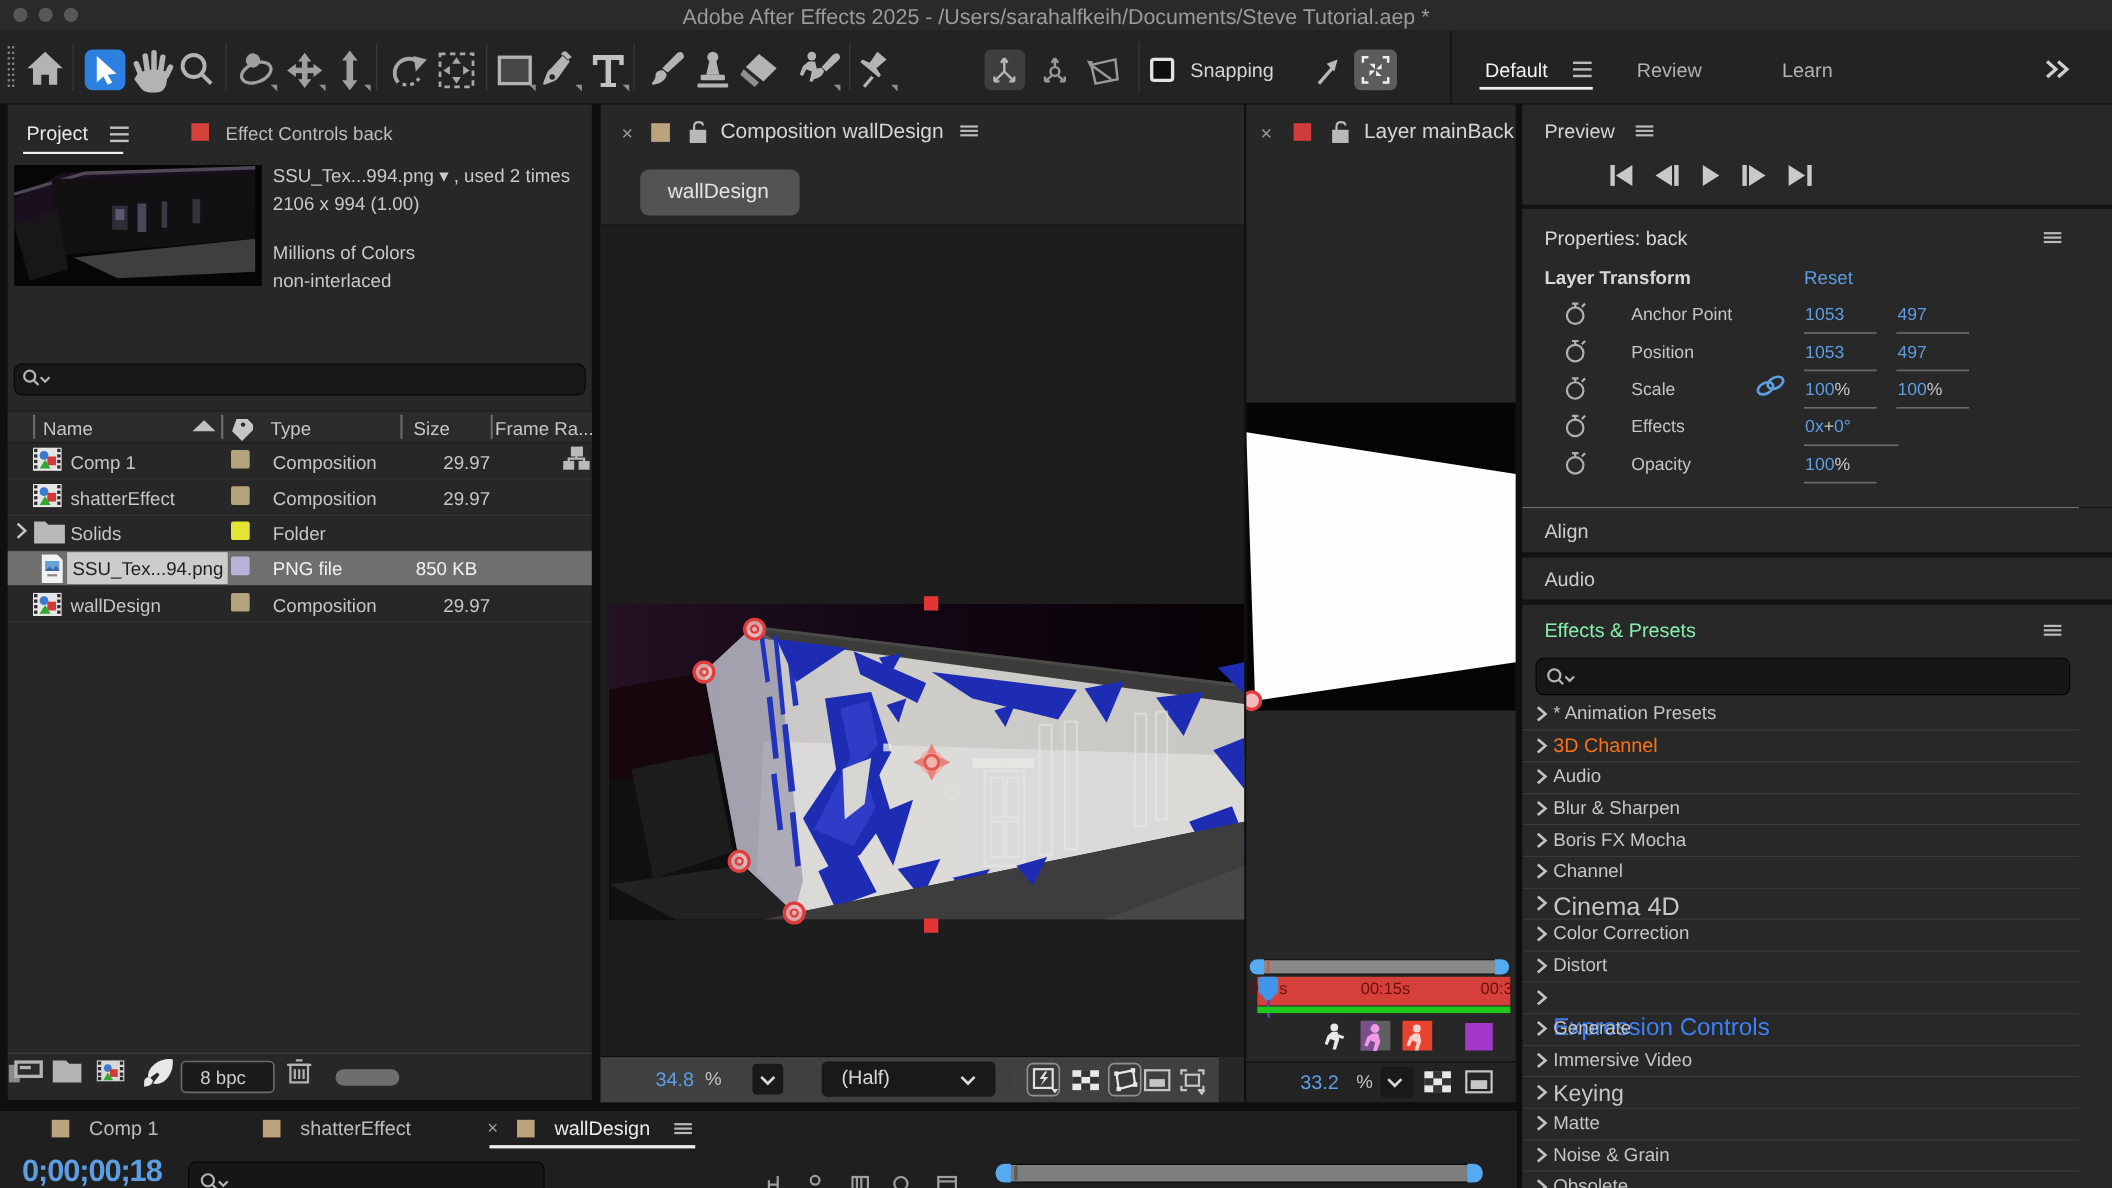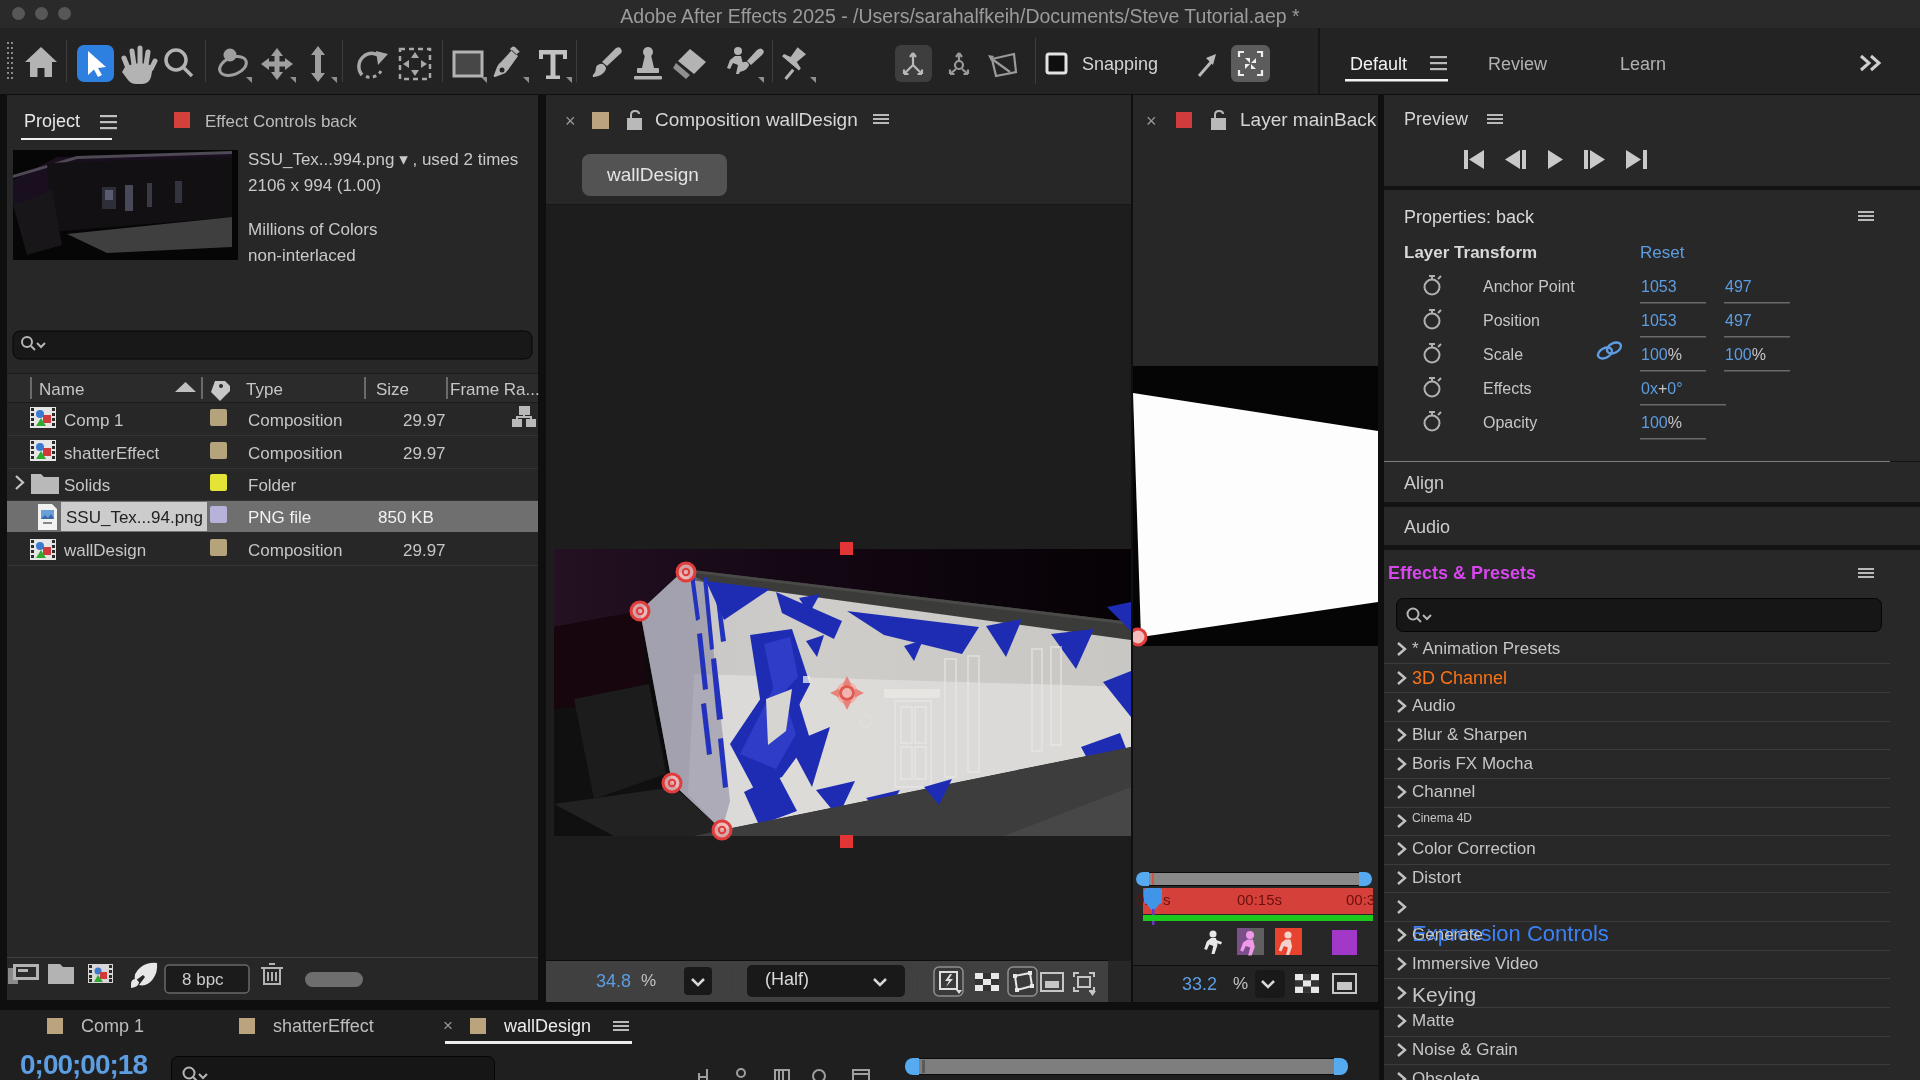--- a/index.html
+++ b/index.html
@@ -651,21 +651,21 @@
 </div>
 <div class="abs" style="left:0;top:366px;width:506px;height:1px;background:#7d7d7d"></div>
 <div class="abs" style="left:0;top:367px;width:536px;height:40px;background:#282828">
  <div class="txt" style="left:20px;top:11px;font-size:18px;color:#cdcdcd">Align</div>
 </div>
 <div class="abs" style="left:0;top:412px;width:536px;height:38px;background:#282828">
  <div class="txt" style="left:20px;top:10px;font-size:18px;color:#cdcdcd">Audio</div>
 </div>
 
 <div class="abs" style="left:0;top:455px;width:536px;height:530px;background:#282828">
- <div class="txt" style="left:4px;top:13px;font-size:18px;font-weight:bold;color:#d946ef">Effects &amp; Presets</div>
+ <div class="txt" style="left:20px;top:13px;font-size:18px;font-weight:normal;color:#86efac">Effects &amp; Presets</div>
  <div class="ham" style="left:474px;top:18px"></div>
  <div class="inp" style="left:12px;top:48px;width:486px;height:34px"></div>
  <svg width="40" height="30" style="left:22px;top:56px">
   <g stroke="#b5b5b5" stroke-width="2" fill="none">
    <circle cx="7" cy="8" r="5.5"></circle>
           <line x1="11" y1="12" x2="15" y2="16"></line>
    <path d="M17 9 l4 4 4 -4"></path>
   </g>
  </svg>
 </div>
@@ -695,21 +695,21 @@
 <div class="txt" style="left:28px;top:659px;font-size:17px;color:#c6c6c6">Boris FX Mocha</div>
 <div class="abs" style="left:0;top:683px;width:506px;height:1px;background:#3c3c3c"></div>
 <svg width="14" height="14" style="left:10px;top:690px">
       <path d="M4 1 l7 6 -7 6" stroke="#c2c2c2" stroke-width="2.4" fill="none"></path>
     </svg>
 <div class="txt" style="left:28px;top:687px;font-size:17px;color:#c6c6c6">Channel</div>
 <div class="abs" style="left:0;top:712px;width:506px;height:1px;background:#3c3c3c"></div>
 <svg width="14" height="14" style="left:10px;top:719px">
       <path d="M4 1 l7 6 -7 6" stroke="#c2c2c2" stroke-width="2.4" fill="none"></path>
     </svg>
-<div class="txt" style="left:28px;top:716px;font-size:12px;color:#c6c6c6">Cinema 4D</div>
+<div class="txt" style="left:28px;top:716px;font-size:23px;color:#c6c6c6">Cinema 4D</div>
 <div class="abs" style="left:0;top:740px;width:506px;height:1px;background:#3c3c3c"></div>
 <svg width="14" height="14" style="left:10px;top:747px">
       <path d="M4 1 l7 6 -7 6" stroke="#c2c2c2" stroke-width="2.4" fill="none"></path>
     </svg>
 <div class="txt" style="left:28px;top:744px;font-size:17px;color:#c6c6c6">Color Correction</div>
 <div class="abs" style="left:0;top:769px;width:506px;height:1px;background:#3c3c3c"></div>
 <svg width="14" height="14" style="left:10px;top:776px">
       <path d="M4 1 l7 6 -7 6" stroke="#c2c2c2" stroke-width="2.4" fill="none"></path>
     </svg>
 <div class="txt" style="left:28px;top:773px;font-size:17px;color:#c6c6c6">Distort</div>

